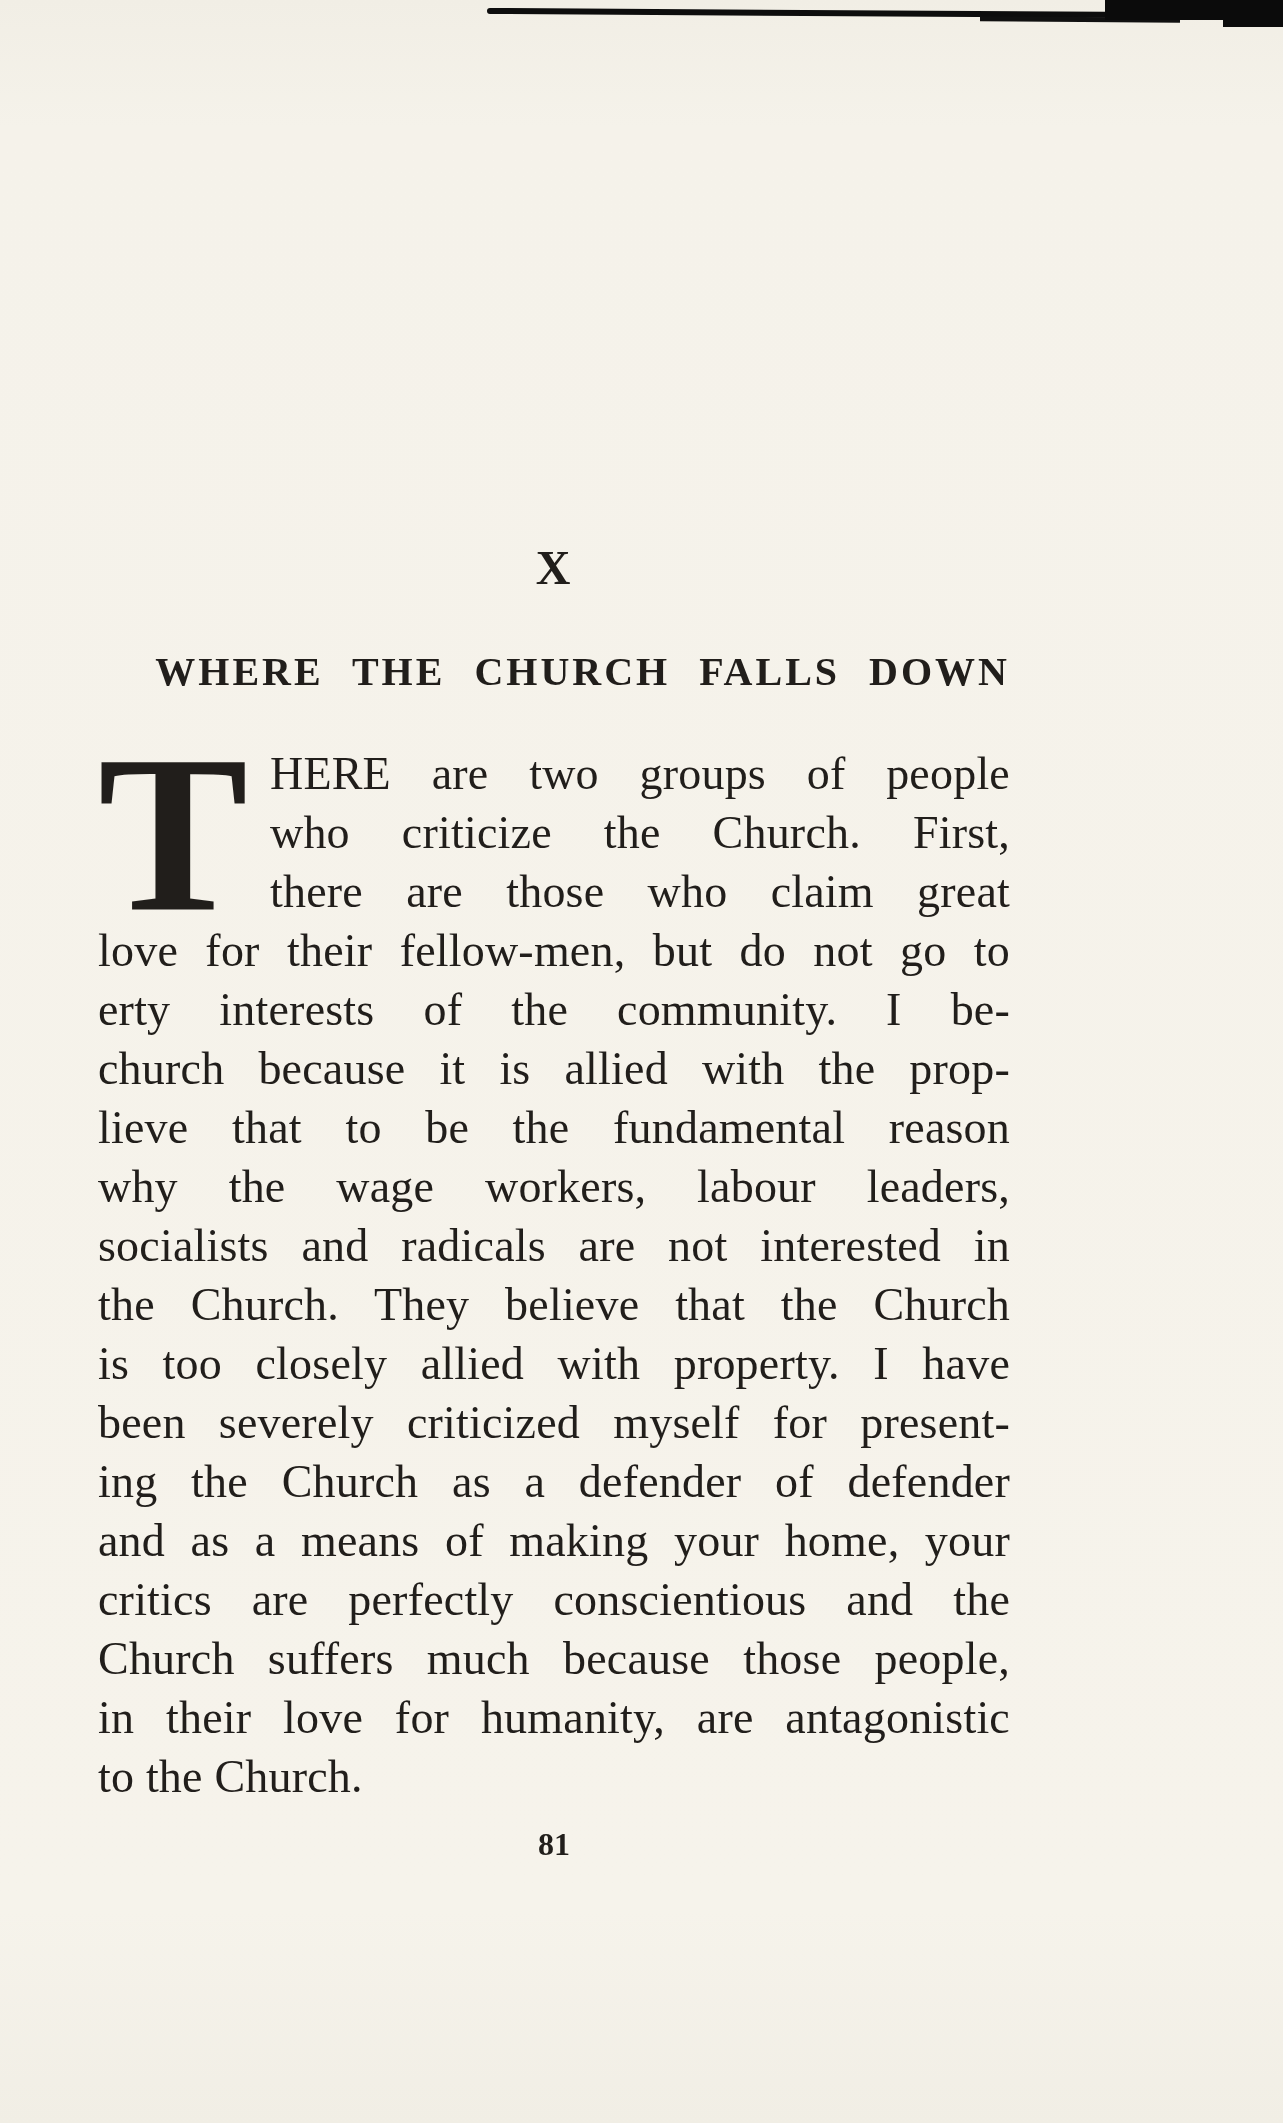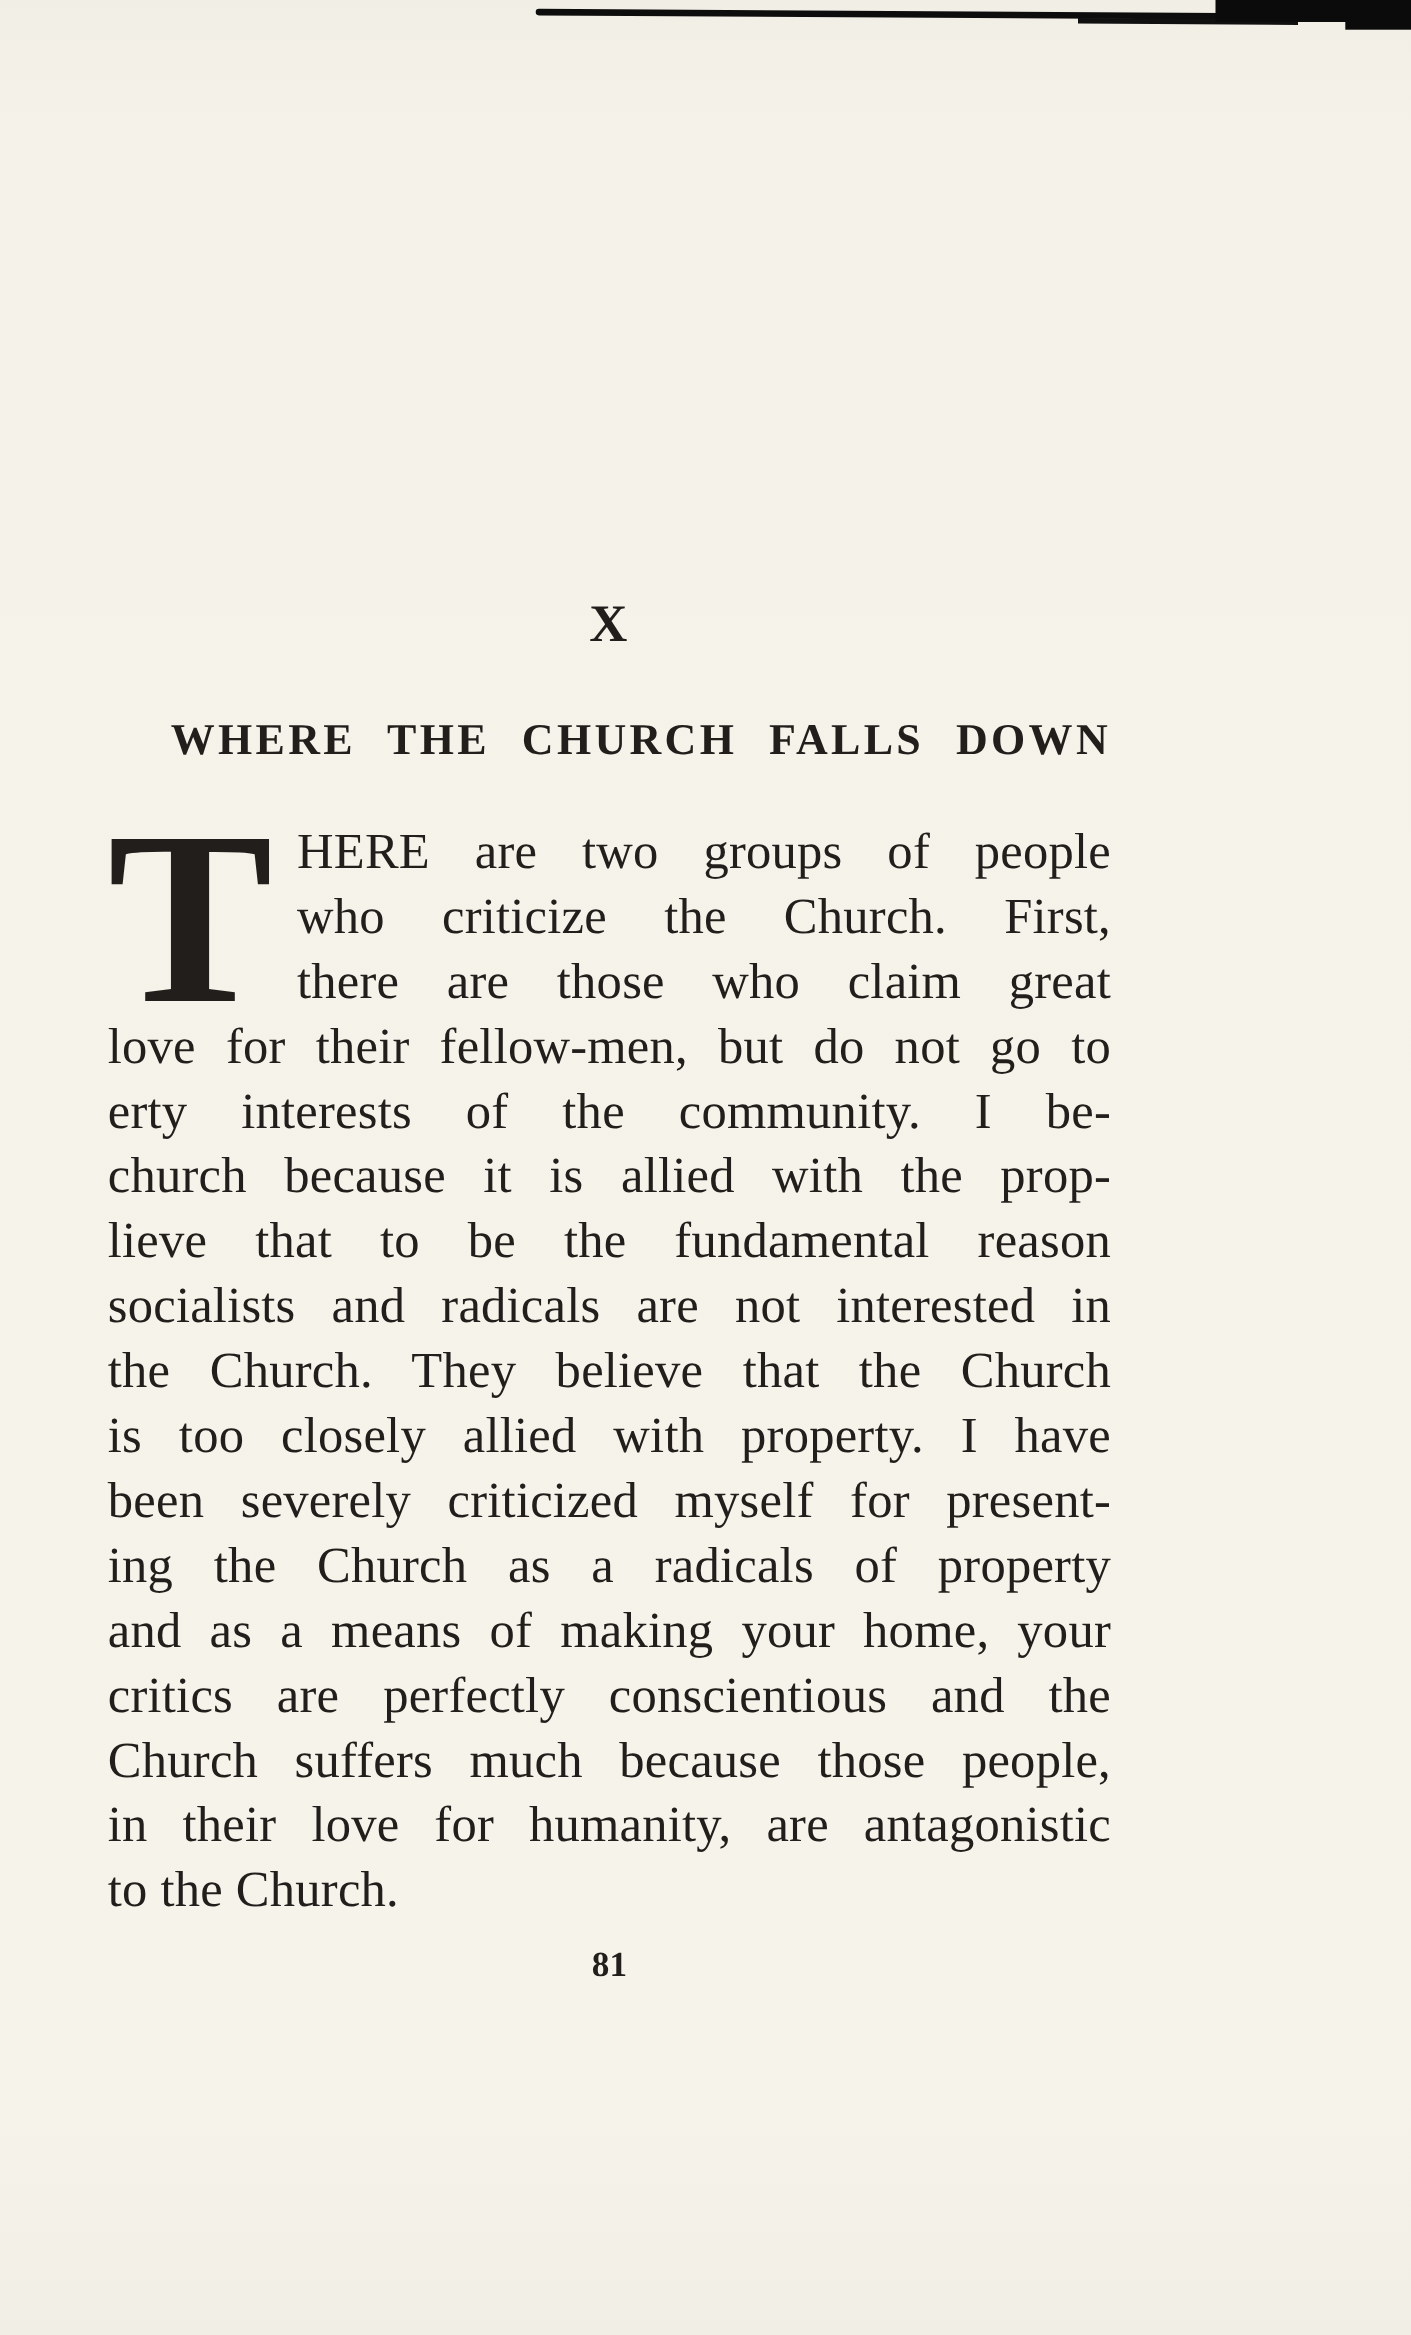--- a/index.html
+++ b/index.html
@@ -136,25 +136,26 @@
   <div class="paragraph">
     <span class="drop-cap">T</span>
 
     <div class="line indent">HERE are two groups of people</div>
     <div class="line indent">who criticize the Church. First,</div>
     <div class="line indent">there are those who claim great</div>
     <div class="line">love for their fellow-men, but do not go to</div>
     <div class="line">erty interests of the community. I be-</div>
     <div class="line">church because it is allied with the prop-</div>
     <div class="line">lieve that to be the fundamental reason</div>
+    <div class="line">why the wage workers, labour leaders,</div>
     <div class="line">socialists and radicals are not interested in</div>
     <div class="line">the Church. They believe that the Church</div>
     <div class="line">is too closely allied with property. I have</div>
     <div class="line">been severely criticized myself for present-</div>
-    <div class="line">ing the Church as a radicals of property</div>
+    <div class="line">ing the Church as a defender of defender</div>
     <div class="line">and as a means of making your home, your</div>
     <div class="line">critics are perfectly conscientious and the</div>
     <div class="line">Church suffers much because those people,</div>
     <div class="line">in their love for humanity, are antagonistic</div>
     <div class="line last">to the Church.</div>
   </div>
 
   <div class="page-number">81</div>
 
 </div>

